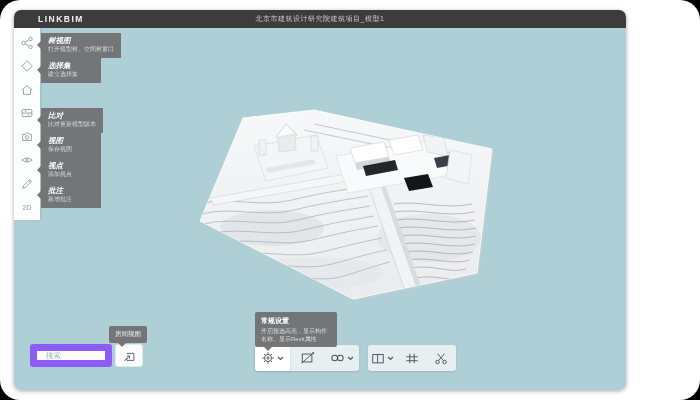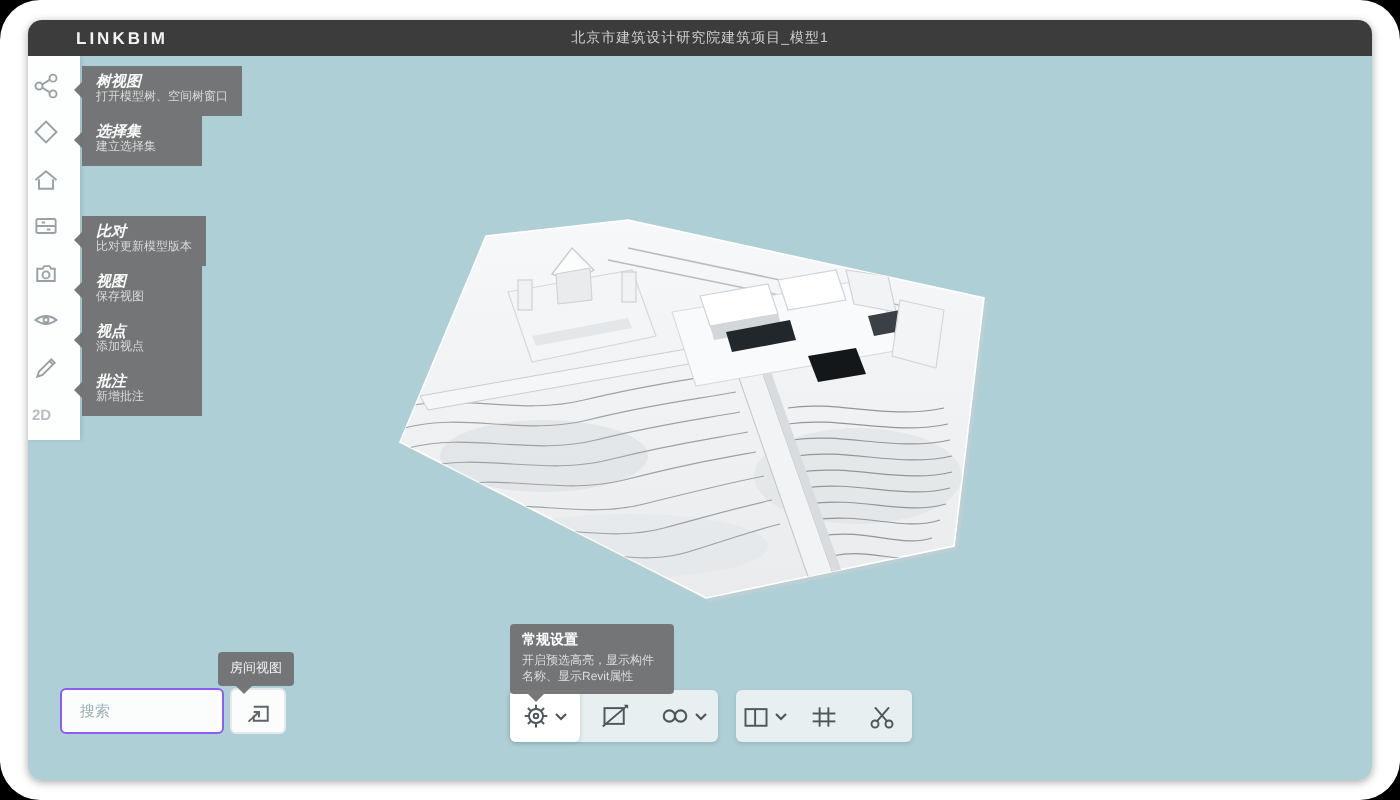--- a/index.html
+++ b/index.html
@@ -3,21 +3,21 @@
 <meta charset="utf-8">
 <style>
   html,body{margin:0;padding:0;}
   body{
     width:700px;height:400px;position:relative;overflow:hidden;
     background:#000;font-family:"Liberation Sans","DejaVu Sans",sans-serif;
     -webkit-font-smoothing:antialiased;
   }
   .outer{position:absolute;inset:0;border-radius:20px;background:#fff;}
   .app{
-    position:absolute;left:14px;top:10px;width:672px;height:380px;
+    position:absolute;left:14px;top:10px;width:612px;height:380px;
     border-radius:7px;overflow:hidden;box-shadow:0 1px 4px rgba(0,0,0,.35);
   }
   
   .titlebar{
     position:absolute;left:0;top:0;width:100%;height:18px;background:#3c3c3c;
     display:flex;align-items:center;
   }
   .brand{
     position:absolute;left:24px;color:#f2f2f2;font-size:8.5px;font-weight:bold;
     letter-spacing:1.5px;
@@ -32,41 +32,41 @@
     background:#afcfd6;
   }
   .model-svg{position:absolute;left:0;top:0;}
   
   .sidebar{
     position:absolute;left:0;top:0;width:26px;height:192px;background:#fdfefe;
     box-shadow:1px 0 2px rgba(60,80,85,.15);display:flex;flex-direction:column;
     align-items:center;padding-top:3px;box-sizing:border-box;
   }
   .sicon{
-    width:22px;height:23.5px;display:flex;align-items:center;
+    width:22px;height:23.5px;display:flex;align-items:center;justify-content:center;
     cursor:pointer;
   }
   .sicon svg{stroke:#98a2a6;fill:none;stroke-width:1.1;}
   .sicon .txt2d{font-size:7.5px;font-weight:bold;color:#b6bec2;}
   
   .lrow{
     position:absolute;left:27px;background:rgba(112,112,112,.94);color:#fff;
     padding:3px 7px 3px 7px;min-width:46px;white-space:nowrap;height:19px;
   }
   .lrow::before{
     content:"";position:absolute;left:-4px;top:8px;
     border-top:4px solid transparent;border-bottom:4px solid transparent;
     border-right:4px solid rgba(112,112,112,.94);
   }
   .lt{font-size:7.5px;font-weight:bold;color:#fafafa;line-height:9px;font-style:italic;}
   .ld{font-size:6px;color:#d9d9d9;line-height:8px;}
   
   .searchbox{
     position:absolute;left:16px;top:316px;width:82px;height:23px;background:#fbfdfd;
-    border:1px solid #8b5cf6;border-radius:3px;display:flex;align-items:center;
+    border:7px solid #8b5cf6;border-radius:3px;display:flex;align-items:center;
     box-sizing:border-box;padding:0 5px 0 7px;gap:17px;
   }
   .searchbox input{
     border:none;outline:none;background:transparent;width:58px;font-size:7.5px;
     color:#6e8286;font-family:inherit;
   }
   .searchbox input::placeholder{color:#9db0b4;}
   .roombtn{
     position:absolute;left:101px;top:316px;width:28px;height:23px;background:#fbfdfd;
     border:1px solid #e2eaec;border-radius:3px;display:flex;align-items:center;

